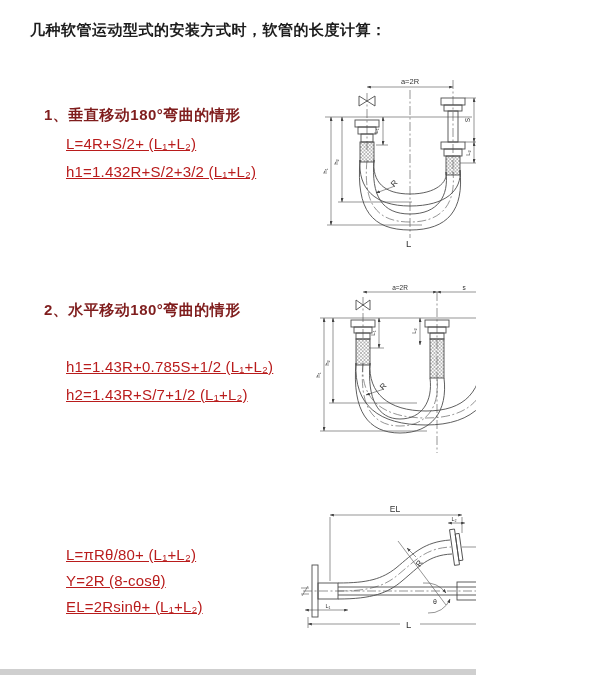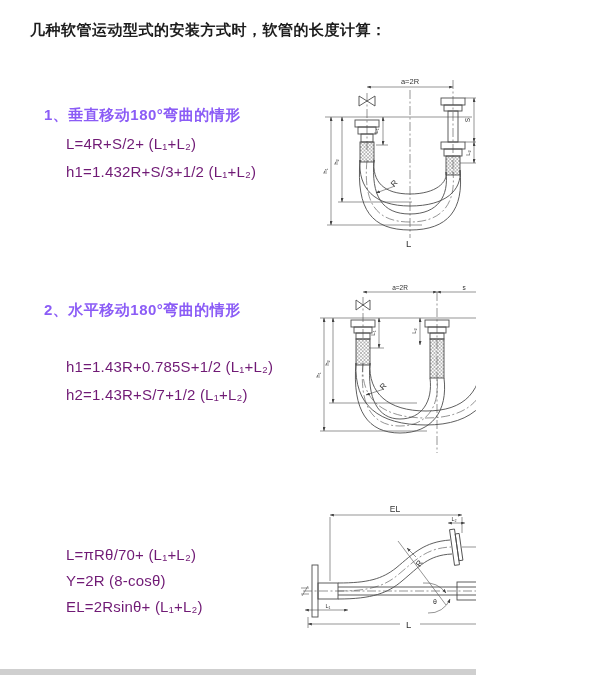--- a/index.html
+++ b/index.html
@@ -1,40 +1,40 @@
 <!DOCTYPE html>
 <html><head>
 <meta charset="utf-8">
 <style>
   html,body{margin:0;padding:0;}
   .page{
     position:relative;width:476px;height:675px;background:#ffffff;overflow:hidden;
     font-family:"Liberation Sans","DejaVu Sans",sans-serif;color:#222;
   }
   .title{position:absolute;left:30px;top:21px;font-size:15px;font-weight:bold;color:#1c1c1c;letter-spacing:.5px;}
-  .sec-heading{position:absolute;font-size:15px;font-weight:bold;color:#8b5cf6;letter-spacing:.5px;}
-  .formula{position:absolute;font-size:15px;color:#701a75;letter-spacing:.2px;}
+  .sec-heading{position:absolute;font-size:15px;font-weight:bold;color:#7f1d1d;letter-spacing:.5px;}
+  .formula{position:absolute;font-size:15px;color:#b91c1c;letter-spacing:.2px;text-decoration:underline;}
   svg{position:absolute;overflow:visible;}
   svg line,svg path,svg rect,svg polygon{stroke:#4d4d4d;fill:none;stroke-width:.9;}
   svg .thin{stroke-width:.6;}
   svg .cl{stroke-width:.6;stroke-dasharray:9 2.5 2 2.5;}
   svg .hatch{fill:url(#xh);stroke:#4d4d4d;stroke-width:.9;}
   svg text{fill:#333;stroke:none;font-family:"Liberation Sans","DejaVu Sans",sans-serif;}
   .bottom-strip{position:absolute;left:0;bottom:0;width:600px;height:6px;background:#cfcfcf;}
 </style>
 </head>
 <body>
 
 <div class="page">
 
   <div class="title">几种软管运动型式的安装方式时，软管的长度计算：</div>
 
   <div class="sec-heading" style="left:44px;top:106px;">1、垂直移动180°弯曲的情形</div>
   <div class="formula" style="left:66px;top:135px;">L=4R+S/2+ (L₁+L₂)</div>
-  <div class="formula" style="left:66px;top:163px;">h1=1.432R+S/3+1/2 (L₁+L₂)</div>
+  <div class="formula" style="left:66px;top:163px;">h1=1.432R+S/2+3/2 (L₁+L₂)</div>
 
   <svg style="left:312px;top:70px;" width="282" height="192" viewBox="0 0 282 192">
     <defs>
       <pattern id="xh" patternUnits="userSpaceOnUse" width="3.5" height="3.5">
         <path d="M0,0 L3.5,3.5 M3.5,0 L0,3.5" style="stroke:#6a6a6a;stroke-width:.45;"></path>
       </pattern>
       <marker id="mE" markerWidth="7" markerHeight="5" refX="6.5" refY="2.5" orient="auto">
         <path d="M0,0 L7,2.5 L0,5 z" style="fill:#444;stroke:none;"></path>
       </marker>
       <marker id="mS" markerWidth="7" markerHeight="5" refX="0.5" refY="2.5" orient="auto">
@@ -198,21 +198,21 @@
       <path d="M58,80 C56,110 76,128 114,128 C152,128 172,110 171,64"></path>
       <path class="cl" d="M51,80 C48,116 70,135 114,135 C158,135 180,114 178,64"></path>
     </g>
 
     <g>
       <line class="thin" x1="72" y1="106" x2="54" y2="112" marker-end="url(#mE)"></line>
       <text font-size="8" transform="rotate(-45 71 103)" x="68" y="106">R</text>
     </g>
   </svg>
 
-  <div class="formula" style="left:66px;top:546px;">L=πRθ/70+ (L₁+L₂)</div>
+  <div class="formula" style="left:66px;top:546px;">L=πRθ/80+ (L₁+L₂)</div>
   <div class="formula" style="left:66px;top:572px;">Y=2R (8-cosθ)</div>
   <div class="formula" style="left:66px;top:598px;">EL=2Rsinθ+ (L₁+L₂)</div>
 
   <svg style="left:298px;top:503px;" width="296" height="145" viewBox="0 0 296 145">
     <g>
       <line class="thin" x1="32" y1="14" x2="32" y2="78"></line>
       <line class="thin" x1="164" y1="14" x2="164" y2="30"></line>
       <line class="dim thin" x1="32" y1="12" x2="164" y2="12" marker-start="url(#mS)" marker-end="url(#mE)"></line>
       <text x="97" y="9" font-size="8.5" text-anchor="middle">EL</text>
     </g>

